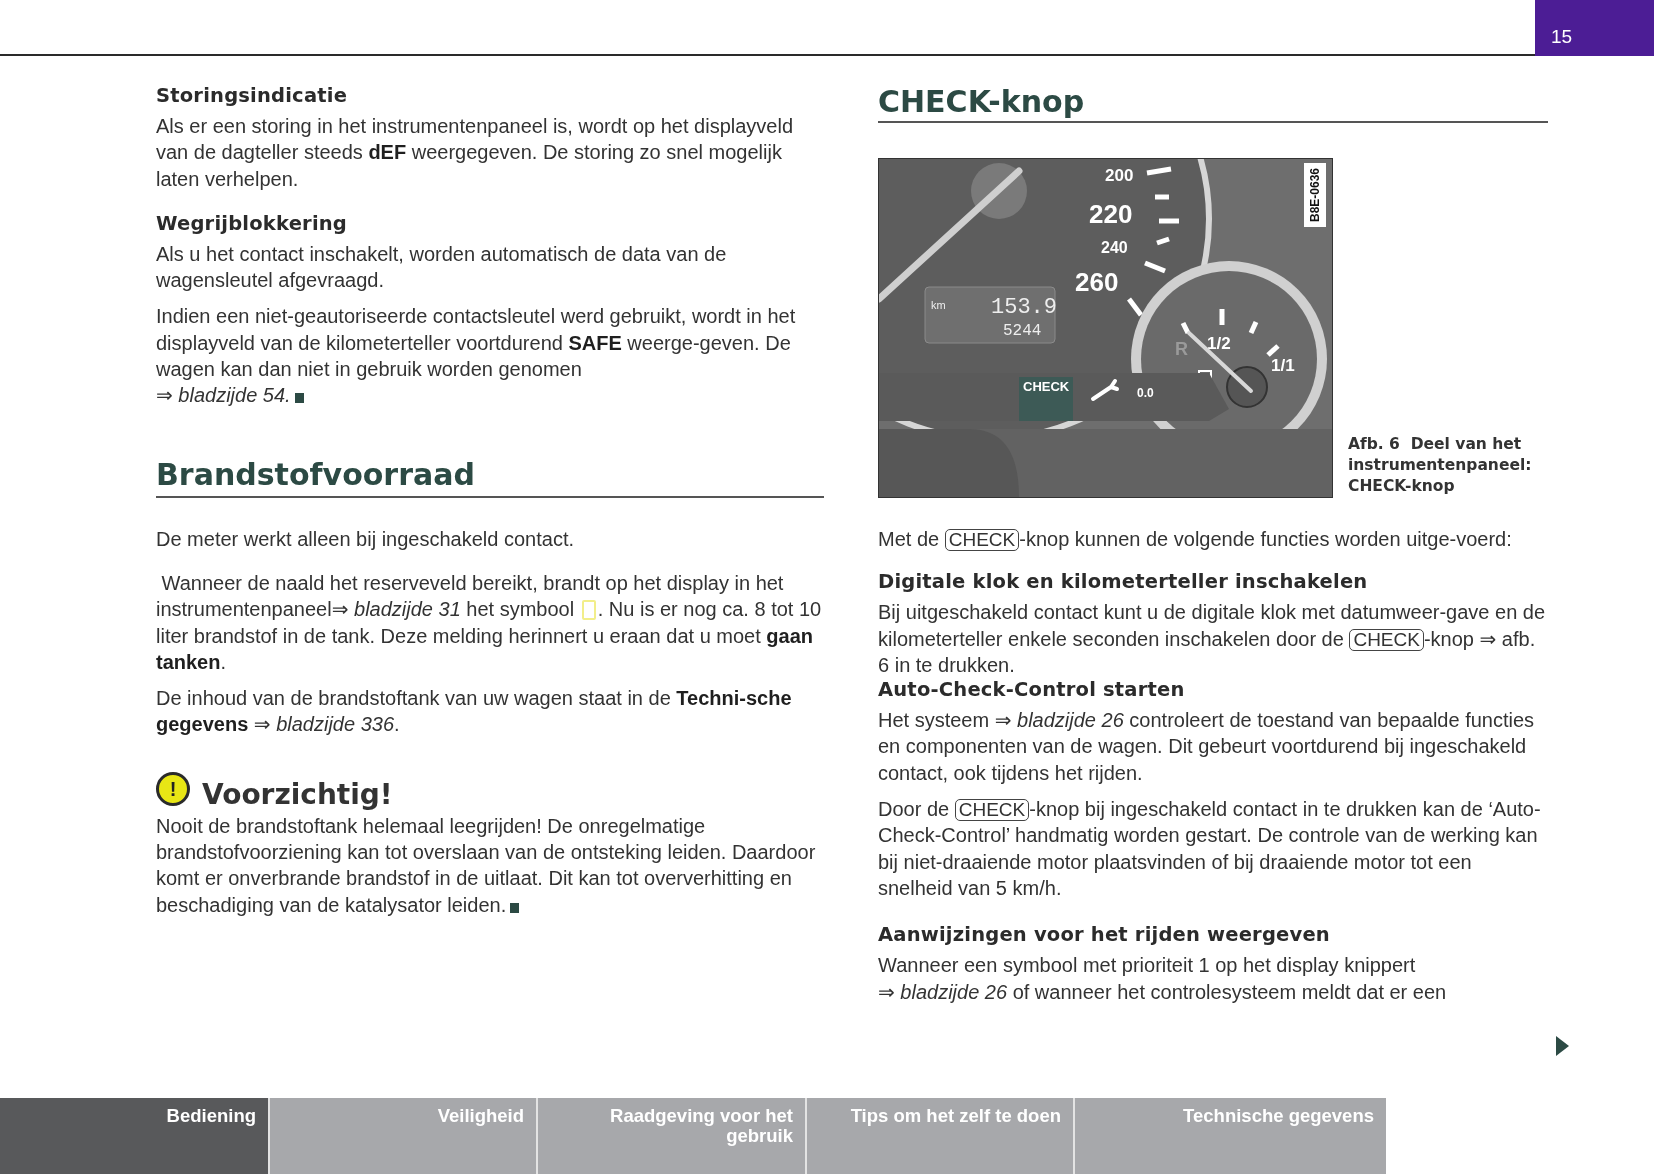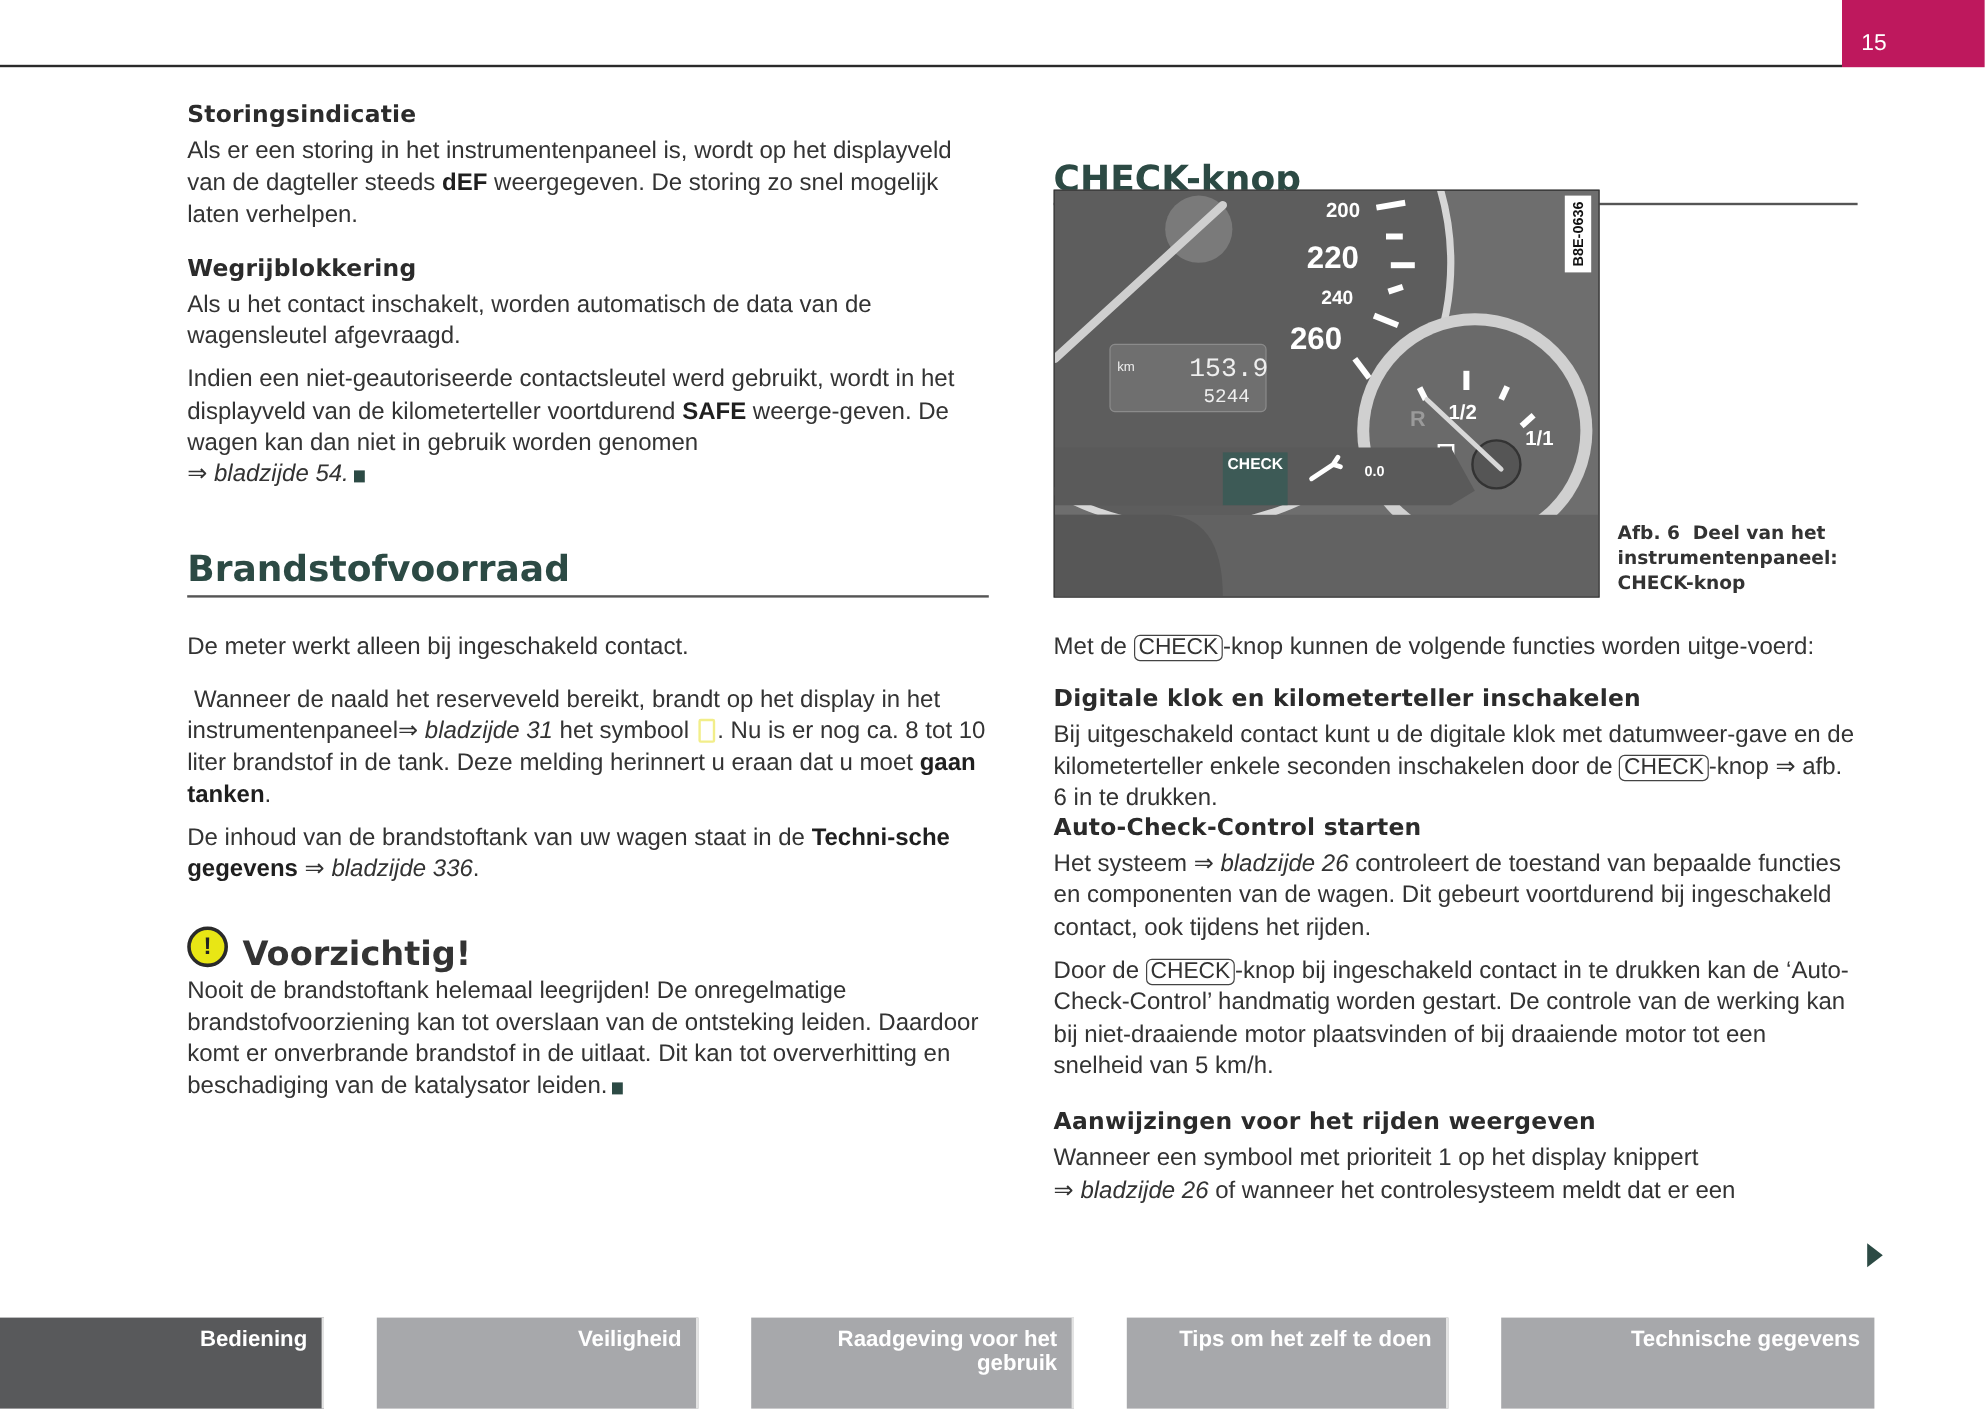--- a/index.html
+++ b/index.html
@@ -2,26 +2,26 @@
 <html><head>
 <meta charset="utf-8">
 <style>
   html, body { margin:0; padding:0; }
   body {
     width:1654px; height:1174px; position:relative; overflow:hidden;
     background:#ffffff; color:#2a2a2a;
     font-family:"Liberation Sans", sans-serif;
   }
   .top-rule { position:absolute; left:0; top:54px; width:1535px; height:2px; background:#2a2a2a; }
-  .page-num-box { position:absolute; left:1535px; top:0; width:119px; height:56px; background:#be185d; }
+  .page-num-box { position:absolute; left:1535px; top:0; width:119px; height:56px; background:#4c1d95; }
   .page-num { position:absolute; left:16px; top:26px; color:#fff; font-size:19px; }
 
   .col { position:absolute; }
   .col-left { left:156px; top:84px; width:668px; }
-  .col-right { left:878px; top:84px; width:670px;margin-top:48px; }
+  .col-right { left:878px; top:84px; width:670px; }
 
   .sub-h { font-family:"DejaVu Sans", sans-serif; font-weight:bold; font-size:19.5px; color:#2b2b2b; margin:0; letter-spacing:0.2px; }
   .para { font-size:20px; line-height:26.3px; margin:0; color:#333; }
   .para b { color:#1f1f1f; }
   .para i { font-style:italic;text-align:center; }
 
   .sec-h { font-family:"DejaVu Sans", sans-serif; font-weight:bold; font-size:30px; color:#2c4a44; margin:0; }
   .sec-rule { height:2px; background:#555; }
 
   .endmark { display:inline-block; width:9px; height:10px; background:#2c4a44; margin-left:4px; vertical-align:-1px; }
@@ -31,21 +31,21 @@
   .warn-row { display:flex; align-items:center; gap:12px; }
   .warn-icon { width:34px; height:34px; border-radius:50%; background:#e8e615; border:3px solid #2a2a2a; box-sizing:border-box; display:flex; align-items:center; justify-content:center; font-weight:bold; font-size:20px; color:#222; }
   .warn-title { font-family:"DejaVu Sans", sans-serif; font-weight:bold; font-size:28px; color:#333; }
 
   .figure { position:absolute; left:878px; top:158px; width:453px; height:338px; border:1px solid #333; background:#6a6a6a; overflow:hidden; }
   .fig-caption { position:absolute; left:1348px; top:434px; width:200px; font-family:"DejaVu Sans", sans-serif; font-weight:bold; font-size:15.5px; line-height:21px; color:#333; }
   .fig-code { position:absolute; right:6px; top:4px; width:22px; height:64px; background:#fff; color:#111; font-size:12px; font-weight:bold; writing-mode:vertical-rl; transform:rotate(180deg); display:flex; align-items:center; justify-content:center; }
 
   .next-arrow { position:absolute; left:1556px; top:1036px; width:0; height:0; border-top:10px solid transparent; border-bottom:10px solid transparent; border-left:13px solid #2c4a44; }
 
-  .footer { position:absolute; left:0; top:1098px; width:1654px; height:76px; display:flex;gap:44px; }
+  .footer { position:absolute; left:0; top:1098px; width:1654px; height:76px; display:flex; }
   .tab { height:100%; background:#a7a8ab; color:#fff; font-weight:bold; font-size:18.5px; text-align:right; padding:8px 12px 0 12px; box-sizing:border-box; line-height:20px; border-right:2px solid #e3e3e3; }
   .tab.active { background:#58595b; }
 </style>
 </head>
 <body>
 
 <div class="top-rule"></div>
 <div class="page-num-box">
   <span class="page-num">15</span>
 </div>

